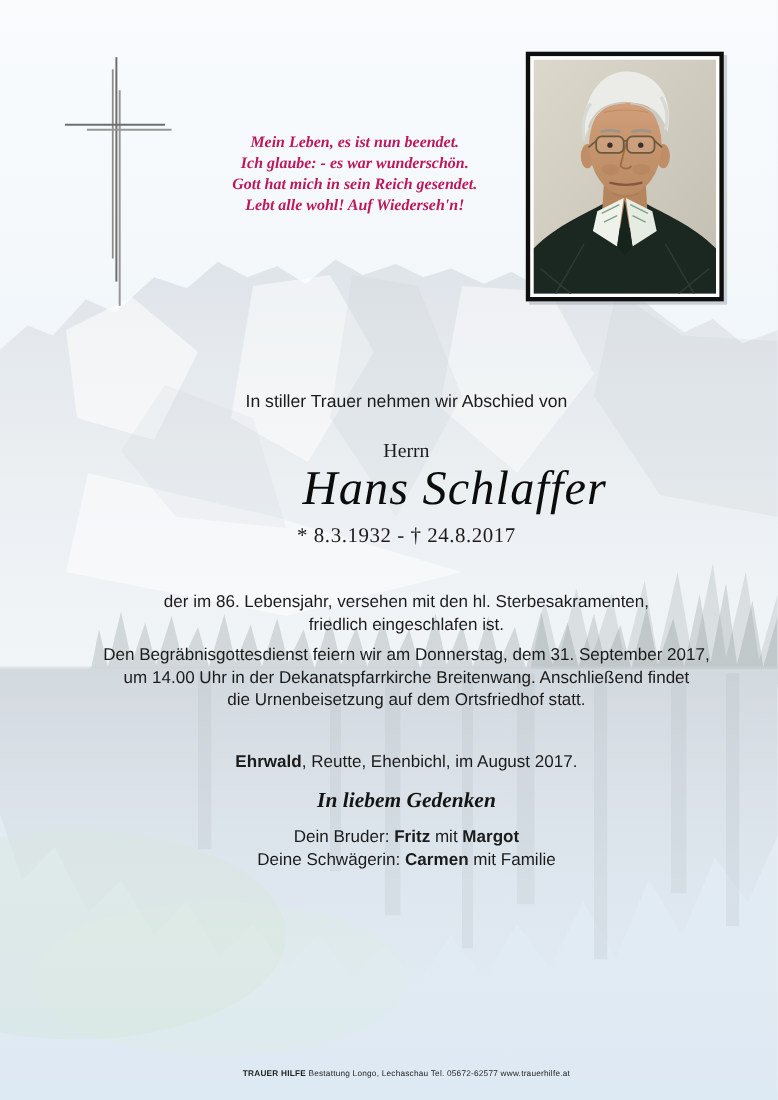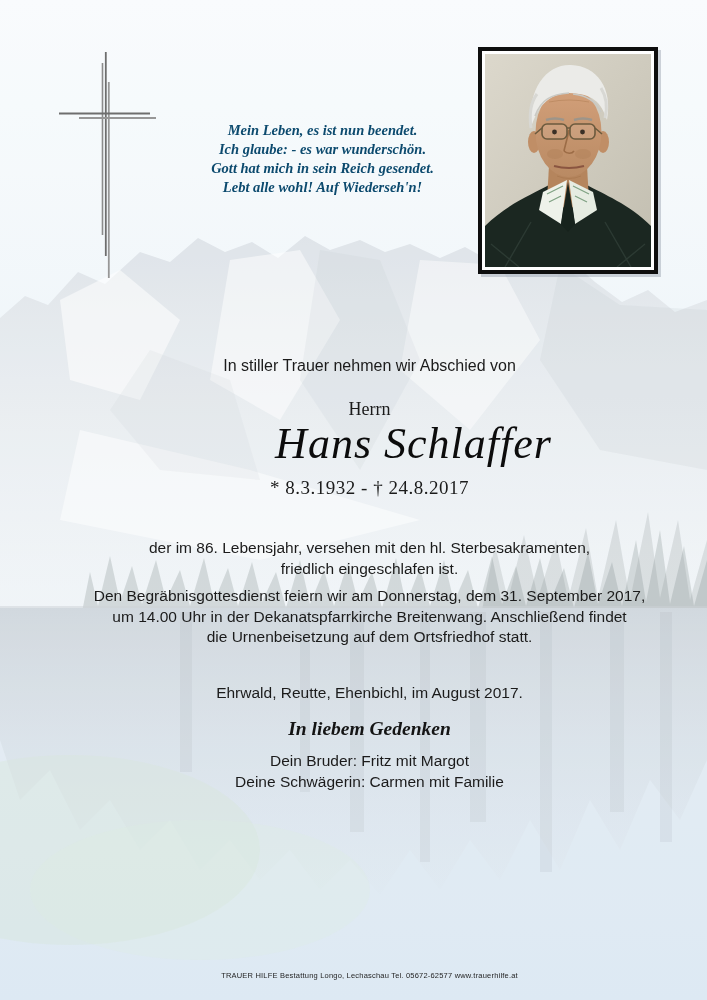--- a/index.html
+++ b/index.html
@@ -7,34 +7,34 @@
        font-family:"Liberation Sans",sans-serif;background:#eef4f9;}
   .page{position:absolute;inset:0;width:707px;height:1000px;}
   .bg{position:absolute;left:0;top:0;width:707px;height:1000px;z-index:0;}
   .cross{position:absolute;left:0;top:0;width:220px;height:320px;z-index:2;}
   .photo-frame{position:absolute;left:478px;top:47px;width:166px;height:213px;
        border:4px solid #0e0e0e;background:#ffffff;padding:3px;z-index:3;
        box-shadow:3px 3px 0 rgba(150,160,172,.45);}
   .photo-frame svg{display:block;width:166px;height:213px;}
   .txt{position:absolute;left:16px;width:707px;text-align:center;z-index:4;color:#1b1b1b;}
   .poem{top:121px;left:0;width:645px;font-family:"Liberation Serif",serif;
-       font-style:italic;font-weight:bold;font-size:14.5px;line-height:19px;color:#0c4a6e;}
+       font-style:italic;font-weight:bold;font-size:14.5px;line-height:19px;color:#be185d;}
   .intro{top:355px;font-size:16px;line-height:21px;}
   .herrn{top:399px;font-family:"Liberation Serif",serif;font-size:18px;}
   .name{top:418px;font-family:"Liberation Serif",serif;font-style:italic;
        font-size:44px;line-height:52px;letter-spacing:1px;color:#0c0c0c;padding-left:44px;}
   .dates{top:477px;font-family:"Liberation Serif",serif;font-size:19px;letter-spacing:.5px;}
   .passing{top:517px;font-size:15.5px;line-height:20.5px;margin-top:21px;}
   .service{top:586px;font-size:15.5px;line-height:20.5px;}
   .cities{top:684px;font-size:15.5px;}
   .gedenken{top:716px;font-family:"Liberation Serif",serif;font-style:italic;
        font-weight:bold;font-size:19.5px;line-height:26px;color:#141414;}
   .family{top:750px;font-size:15.5px;line-height:21px;}
   .footer{top:971px;font-size:7.5px;letter-spacing:.2px;color:#1f1f1f;}
-  .b{font-weight:normal;margin-top:28px;}
+  .b{font-weight:bold;margin-top:28px;}
 </style>
 </head>
 <body>
 
 <div class="page">
 
   <svg class="bg" viewBox="0 0 707 1000" preserveAspectRatio="none">
     <defs>
       <linearGradient id="sky" x1="0" y1="0" x2="0" y2="1">
         <stop offset="0" stop-color="#f8fbfd"></stop>

